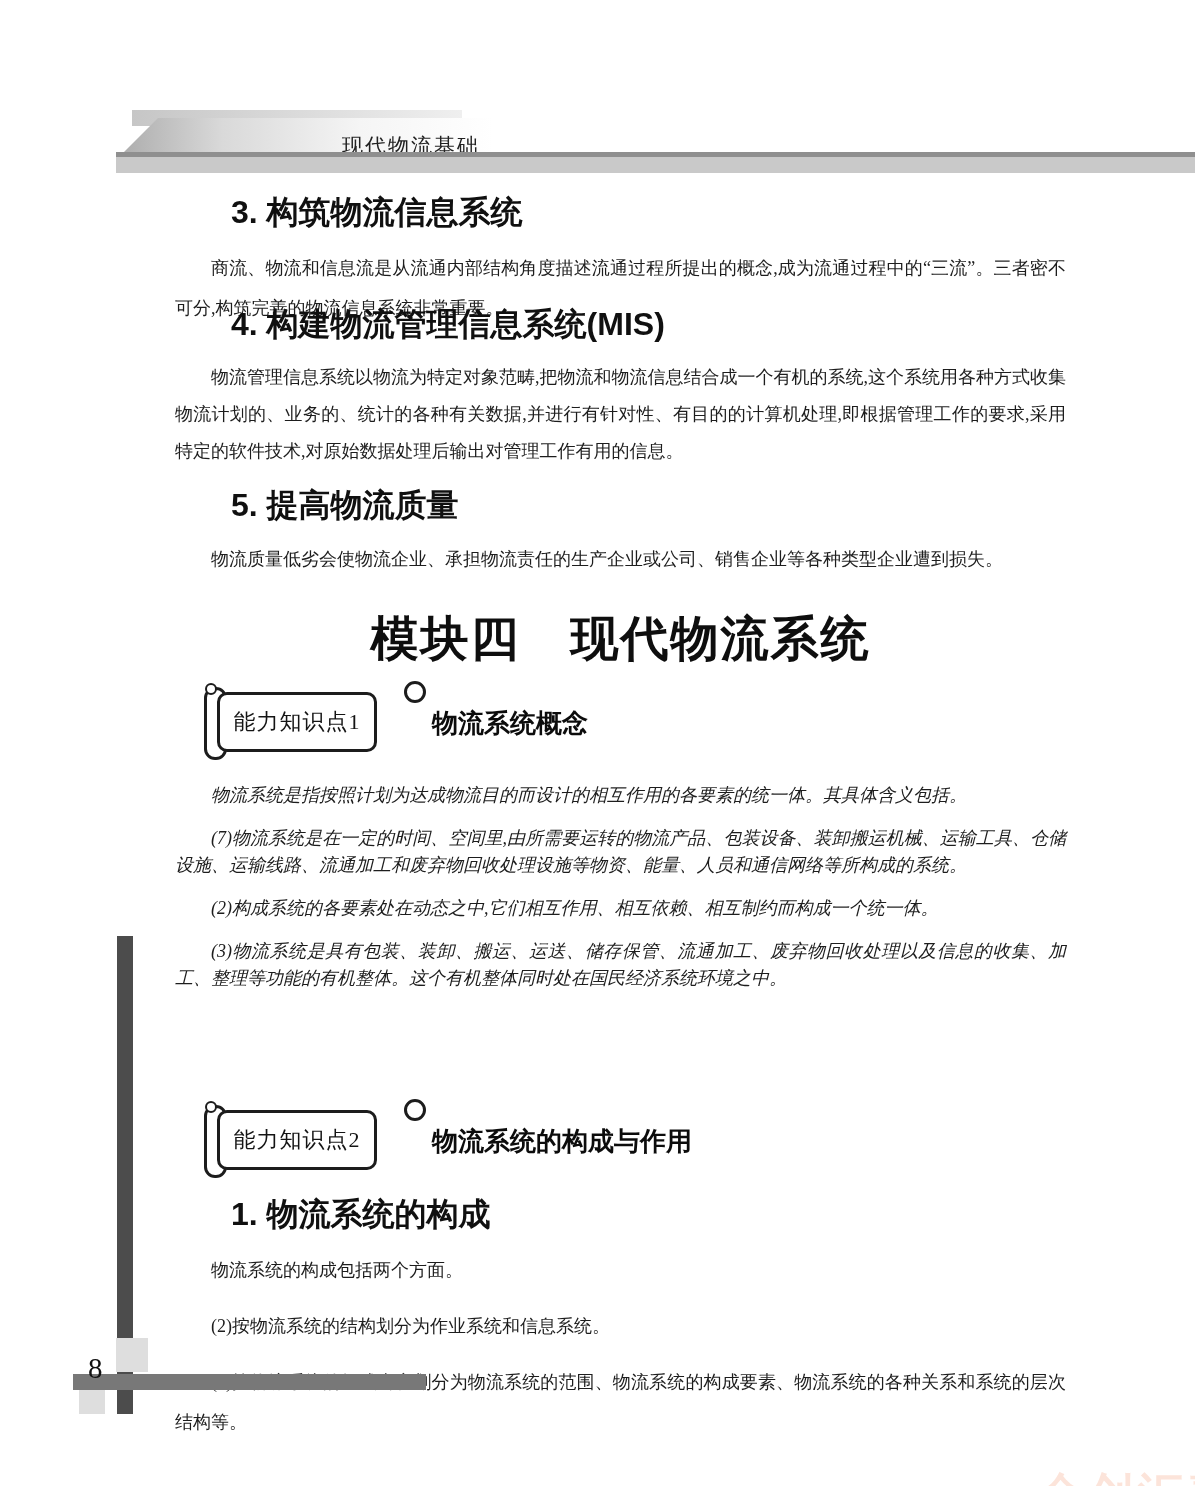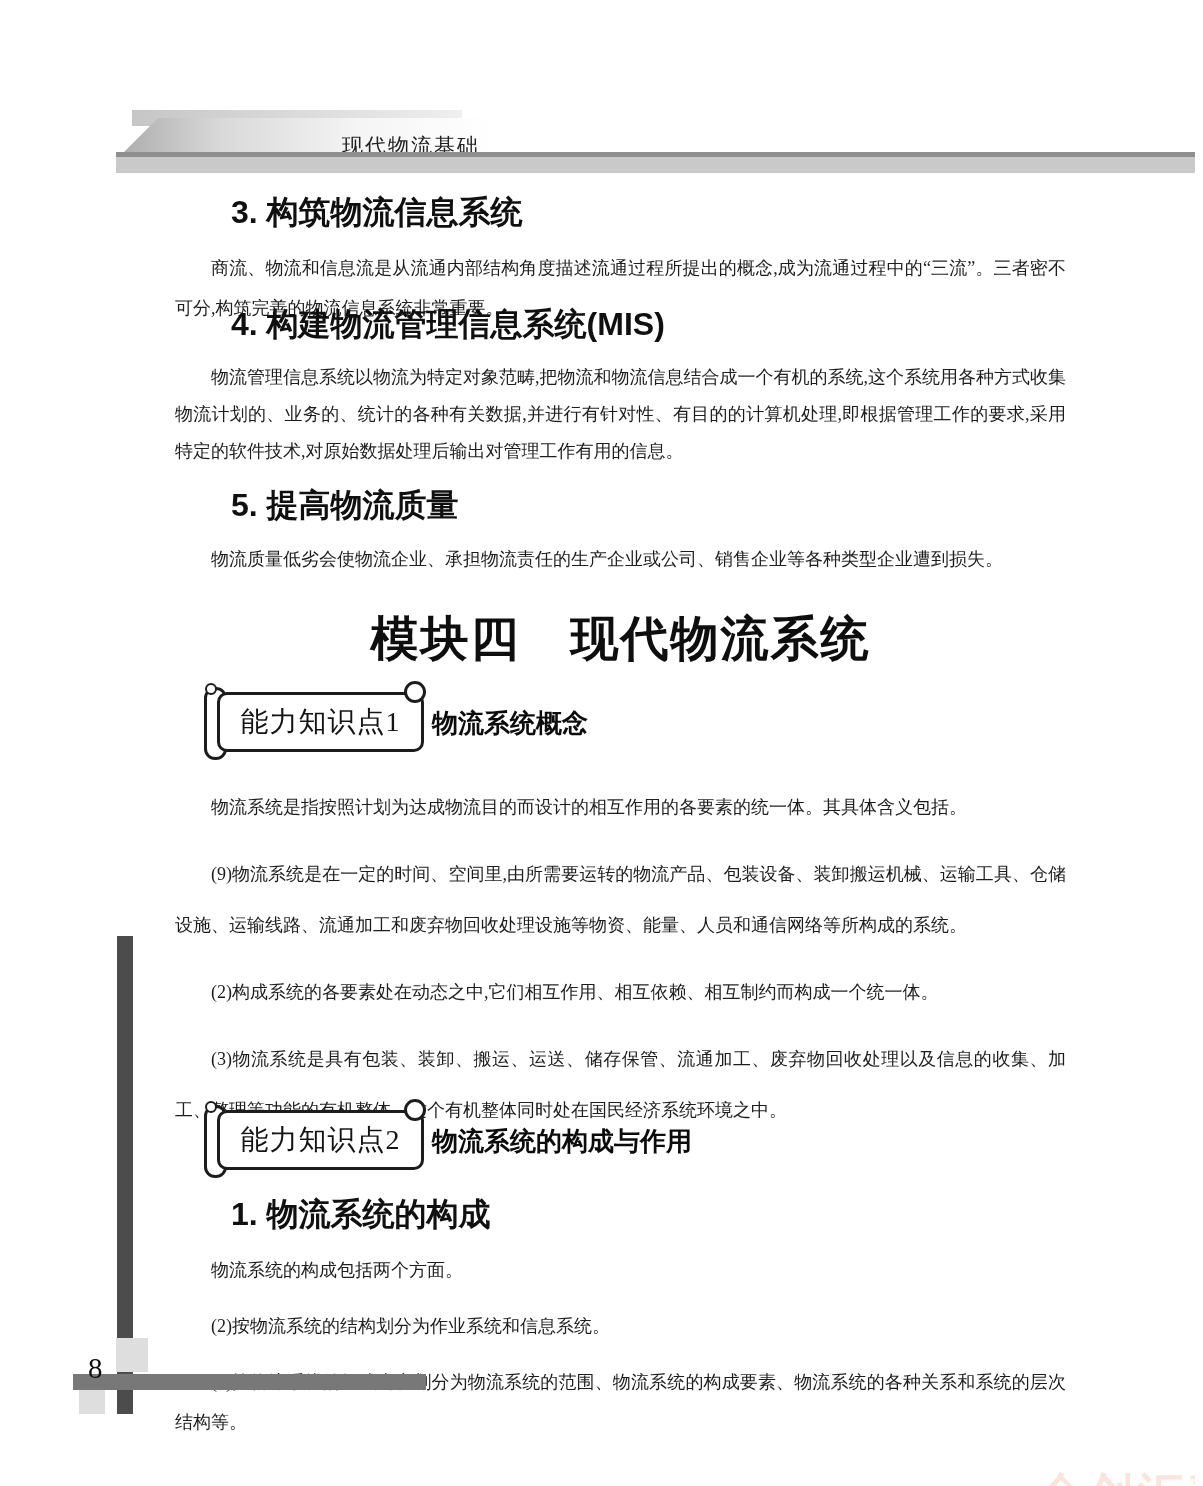--- a/index.html
+++ b/index.html
@@ -38,40 +38,40 @@
   }
   .blkA { top:160px; } .blkA h3,.blkA p { line-height:40px; }
   .blkB { top:274px; } .blkB h3,.blkB p { line-height:37px; }
   .blkC { top:454px; } .blkC h3,.blkC p { line-height:38px; }
 
   .module-title {
     position:absolute; top:583px; left:143px; width:923px; text-align:center;
     font-size:48px; font-weight:bold; letter-spacing:2px; color:#0e0e0e;
   }
 
-  .kp1-body { top:750px; } .kp1-body p { line-height:51px; }
+  .kp1-body { top:750px; } .kp1-body p { line-height:27px;font-style:italic; }
   .kp2-body { top:1162px; } .kp2-body h3,.kp2-body p { line-height:40px; }
 
   
   .banner { position:absolute; height:82px; width:700px; }
   .banner-1 { left:188px; top:666px; }
   .banner-2 { left:188px; top:1084px; }
   .roll {
     position:absolute; left:0; top:5px; width:23px; height:73px;
     border:3px solid #1c1c1c; border-radius:11px; background:#fff; z-index:1;
   }
   .roll::before {
     content:""; position:absolute; left:-2px; top:-7px; width:8px; height:8px;
     border:2px solid #1c1c1c; border-radius:50%; background:#fff;
   }
   .scroll-box {
-    position:absolute; left:13px; top:10px; width:207px; height:60px;
+    position:absolute; left:13px; top:10px; width:160px; height:60px;
     border:3px solid #1c1c1c; border-radius:10px; background:#fff; z-index:2;
     display:flex; align-items:center; justify-content:center;
-    font-size:28px; letter-spacing:1px; color:#141414;
+    font-size:22px; letter-spacing:1px; color:#141414;
   }
   .curl {
     position:absolute; left:200px; top:-1px; width:13px; height:13px;
     border:3px solid #1c1c1c; border-radius:50%; background:#fff; z-index:3;
   }
   .banner-title {
     position:absolute; left:220px; top:16px; white-space:nowrap;
     font-family:"Liberation Sans", sans-serif; font-weight:bold;
     font-size:26px; color:#0c0c0c; z-index:2;
   }
@@ -119,21 +119,21 @@
 
   <div class="banner banner-1">
     <div class="roll"></div>
     <div class="scroll-box">能力知识点1</div>
     <div class="curl"></div>
     <div class="banner-title">物流系统概念</div>
   </div>
 
   <section class="col kp1-body">
     <p>物流系统是指按照计划为达成物流目的而设计的相互作用的各要素的统一体。其具体含义包括。</p>
-    <p>(9)物流系统是在一定的时间、空间里,由所需要运转的物流产品、包装设备、装卸搬运机械、运输工具、仓储设施、运输线路、流通加工和废弃物回收处理设施等物资、能量、人员和通信网络等所构成的系统。</p>
+    <p>(7)物流系统是在一定的时间、空间里,由所需要运转的物流产品、包装设备、装卸搬运机械、运输工具、仓储设施、运输线路、流通加工和废弃物回收处理设施等物资、能量、人员和通信网络等所构成的系统。</p>
     <p>(2)构成系统的各要素处在动态之中,它们相互作用、相互依赖、相互制约而构成一个统一体。</p>
     <p>(3)物流系统是具有包装、装卸、搬运、运送、储存保管、流通加工、废弃物回收处理以及信息的收集、加工、整理等功能的有机整体。这个有机整体同时处在国民经济系统环境之中。</p>
   </section>
 
   <div class="banner banner-2">
     <div class="roll"></div>
     <div class="scroll-box">能力知识点2</div>
     <div class="curl"></div>
     <div class="banner-title">物流系统的构成与作用</div>
   </div>

